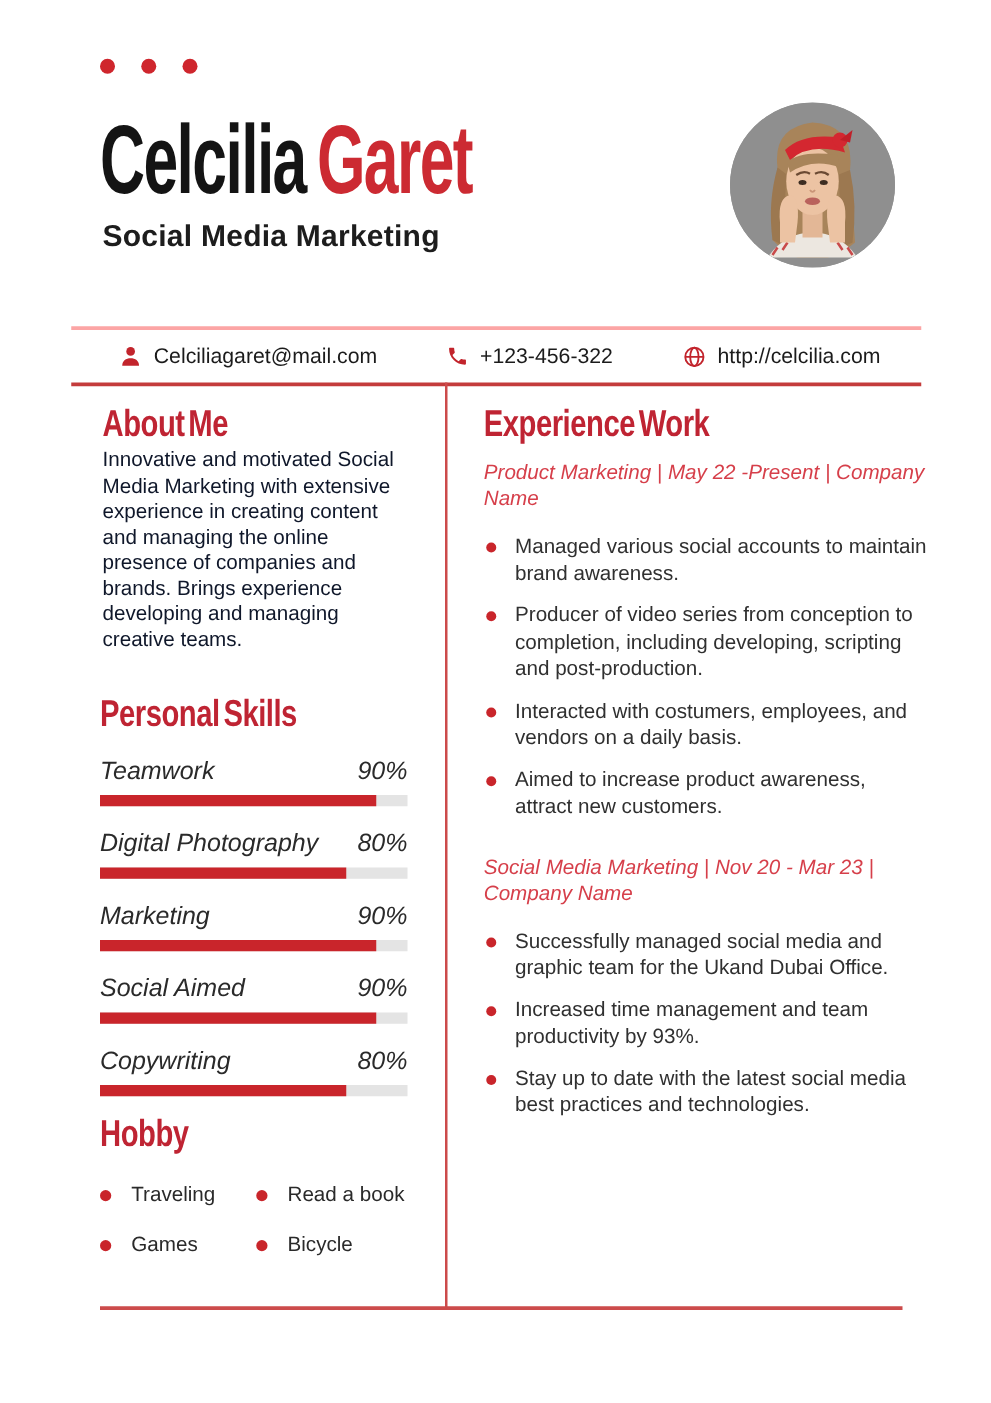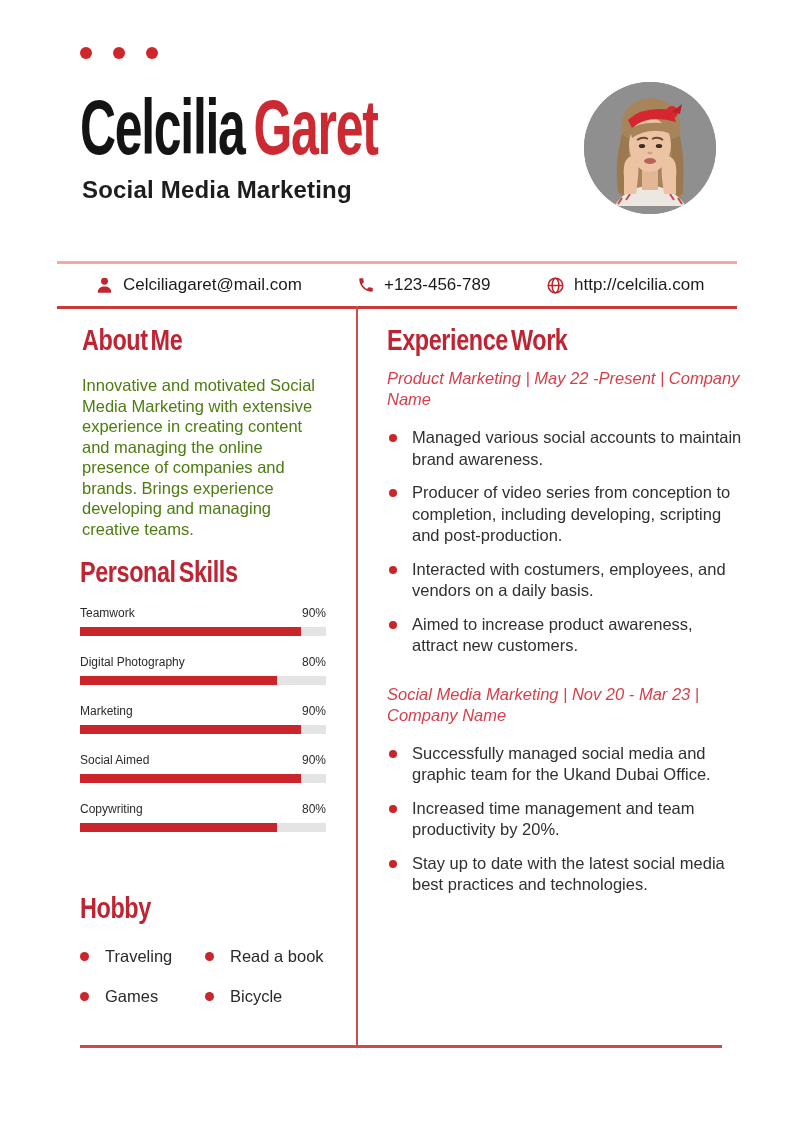--- a/index.html
+++ b/index.html
@@ -34,26 +34,26 @@
   .vdivider{position:absolute;left:356px;top:306px;width:2px;height:740px;background:#cc4b4b;}
   .bottomline{position:absolute;left:80px;top:1045px;width:642px;height:3px;background:#cc4b4b;}
 
   
   .sec-title{color:#bf2433;font-size:30px;line-height:30px;font-weight:700;letter-spacing:-0.5px;
              word-spacing:-4px;transform:scaleX(0.78);transform-origin:left top;
              display:inline-block;white-space:nowrap;margin:0;}
 
   
   .about{position:absolute;left:82px;top:325px;width:246px;}
-  .about p{margin:20px 0 0 0;font-size:16.5px;line-height:20.5px;color:#4d7c0f;}
+  .about p{margin:3px 0 0 0;font-size:16.5px;line-height:20.5px;color:#0f172a;}
 
   .skills{position:absolute;left:80px;top:557px;width:246px;}
   .skill-row{margin-top:19px;}
   .skill-head{display:flex;justify-content:space-between;align-items:baseline;
-              font-size:12px;color:#2a2a2a;}
+              font-size:20px;color:#2a2a2a;font-style:italic;}
   .skill-track{margin-top:7px;height:9px;background:#e4e4e4;}
   .skill-fill{height:9px;background:#c9252b;}
 
   .hobby{position:absolute;left:80px;top:893px;width:260px;}
   .hobby-grid{margin-top:24px;display:grid;grid-template-columns:125px 135px;row-gap:21px;}
   .hobby-item{display:flex;align-items:center;gap:16px;font-size:16.5px;color:#2a2a2a;}
   .hobby-bullet{width:9px;height:9px;border-radius:50%;background:#c9252b;flex:0 0 auto;}
 
   
   .experience{position:absolute;left:387px;top:325px;width:355px;}
@@ -116,21 +116,21 @@
       <svg width="19" height="19" viewBox="0 0 24 24">
         <circle cx="12" cy="6.5" r="4.4" fill="#c2242c"></circle>
         <path d="M3.5 21c0-5.2 3.8-7.6 8.5-7.6s8.5 2.4 8.5 7.6z" fill="#c2242c"></path>
       </svg>
       <span>Celciliagaret@mail.com</span>
     </div>
     <div class="contact-item c-phone">
       <svg width="18" height="18" viewBox="0 0 24 24">
         <path d="M6.62 10.79c1.44 2.83 3.76 5.14 6.59 6.59l2.2-2.21c.27-.27.67-.36 1.02-.24 1.12.37 2.33.57 3.57.57.55 0 1 .45 1 1V20c0 .55-.45 1-1 1-9.39 0-17-7.61-17-17 0-.55.45-1 1-1h3.5c.55 0 1 .45 1 1 0 1.25.2 2.45.57 3.57.11.35.03.74-.25 1.02l-2.2 2.2z" fill="#c2242c"></path>
       </svg>
-      <span>+123-456-789</span>
+      <span>+123-456-322</span>
     </div>
     <div class="contact-item c-web">
       <svg width="19" height="19" viewBox="0 0 24 24">
         <circle cx="12" cy="12" r="9.2" fill="none" stroke="#c2242c" stroke-width="1.9"></circle>
         <ellipse cx="12" cy="12" rx="4.2" ry="9.2" fill="none" stroke="#c2242c" stroke-width="1.9"></ellipse>
         <path d="M2.8 12h18.4" stroke="#c2242c" stroke-width="1.9"></path>
       </svg>
       <span>http://celcilia.com</span>
     </div>
   </div>
@@ -226,18 +226,18 @@
     <ul class="job-bullets">
       <li>Managed various social accounts to maintain brand awareness.</li>
       <li>Producer of video series from conception to completion, including developing, scripting and post-production.</li>
       <li>Interacted with costumers, employees, and vendors on a daily basis.</li>
       <li>Aimed to increase product awareness, attract new customers.</li>
     </ul>
 
     <p class="job-head job2-head">Social Media Marketing | Nov 20 - Mar 23 | Company Name</p>
     <ul class="job-bullets">
       <li>Successfully managed social media and graphic team for the Ukand Dubai Office.</li>
-      <li>Increased time management and team productivity by 20%.</li>
+      <li>Increased time management and team productivity by 93%.</li>
       <li>Stay up to date with the latest social media best practices and technologies.</li>
     </ul>
   </div>
 
 </div>
 
 </body></html>

